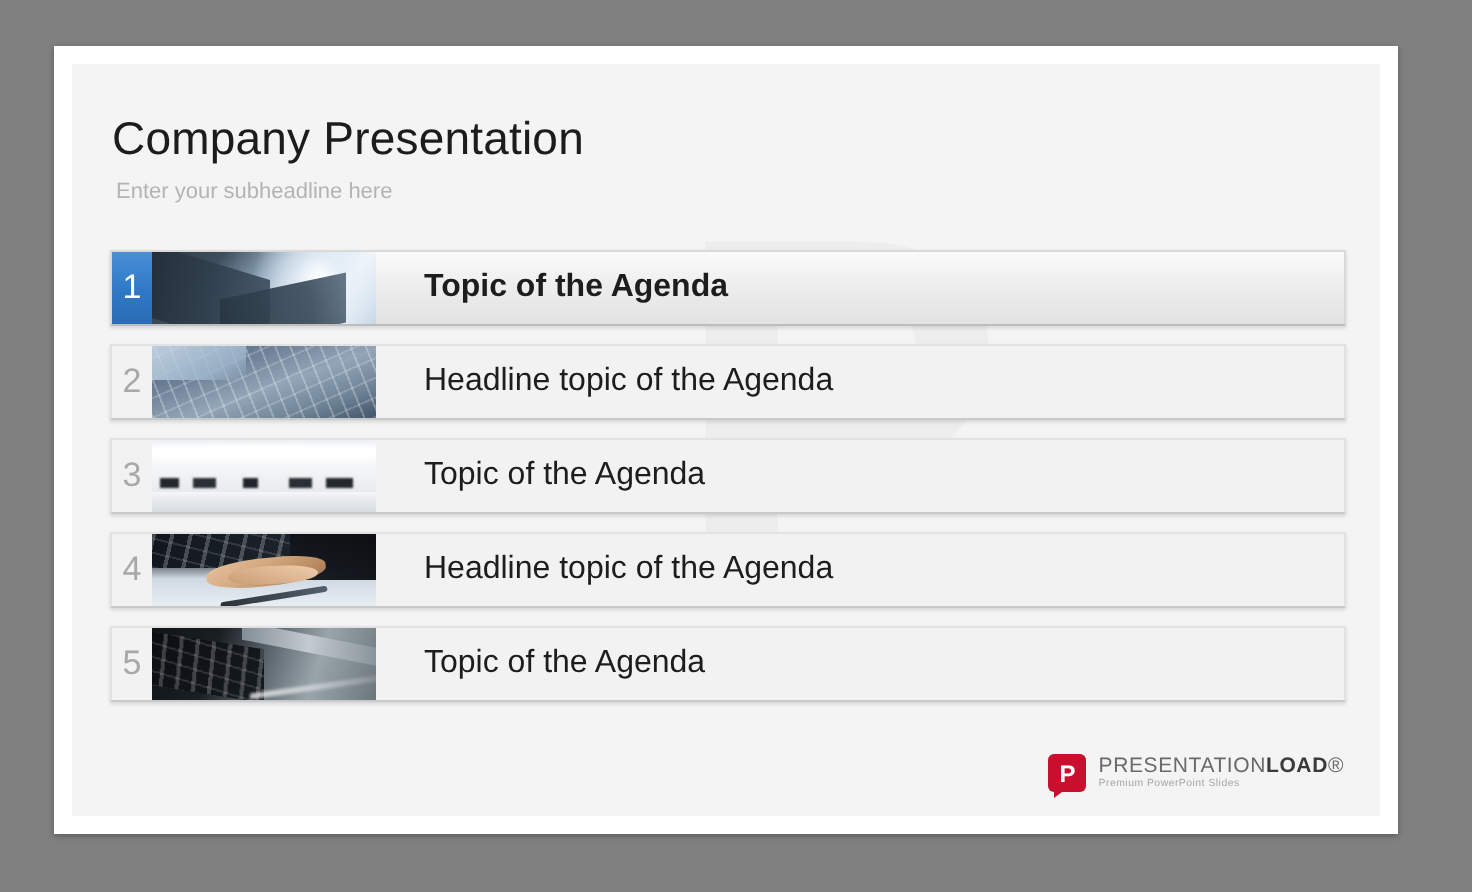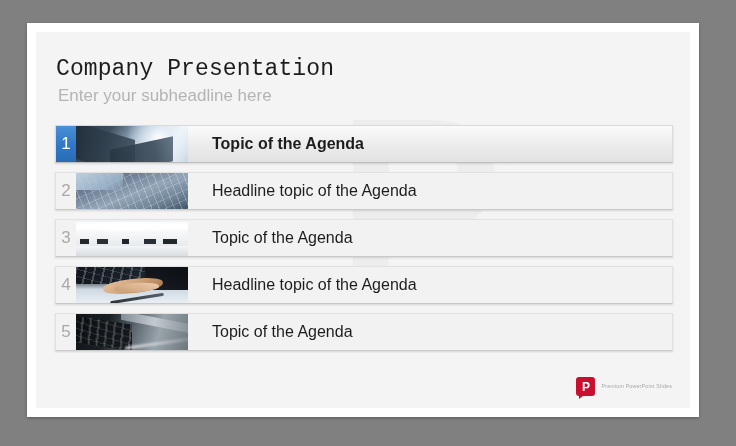--- a/index.html
+++ b/index.html
@@ -57,24 +57,23 @@
     top: 23px;
     width: 600px;
   }
   .title {
     font-size: 23px;
     font-weight: normal;
     color: #1c1c1c;
     letter-spacing: 0.1px;
     margin: 0;
     line-height: 28px;
-    font-family: Liberation Mono, monospace;
   }
   .subtitle {
-    font-size: 17px;
+    font-size: 11px;
     color: #b4b4b4;
     margin: 6px 0 0 2px;
     line-height: 14px;
   }
 
   
   .agenda {
     position: absolute;
     left: 19px;
     top: 93px;
@@ -383,18 +382,19 @@
         <div class="row-label">Topic of the Agenda</div>
       </div>
 
     </div>
 
     <div class="footer-logo">
       <div class="logo-mark">
         <span>P</span>
       </div>
       <div class="logo-text">
+        <div class="logo-name"><span>PRESENTATION</span><b>LOAD</b><span>®</span></div>
         <div class="logo-tag">Premium PowerPoint Slides</div>
       </div>
     </div>
 
   </div>
 </div>
 
 </body></html>

